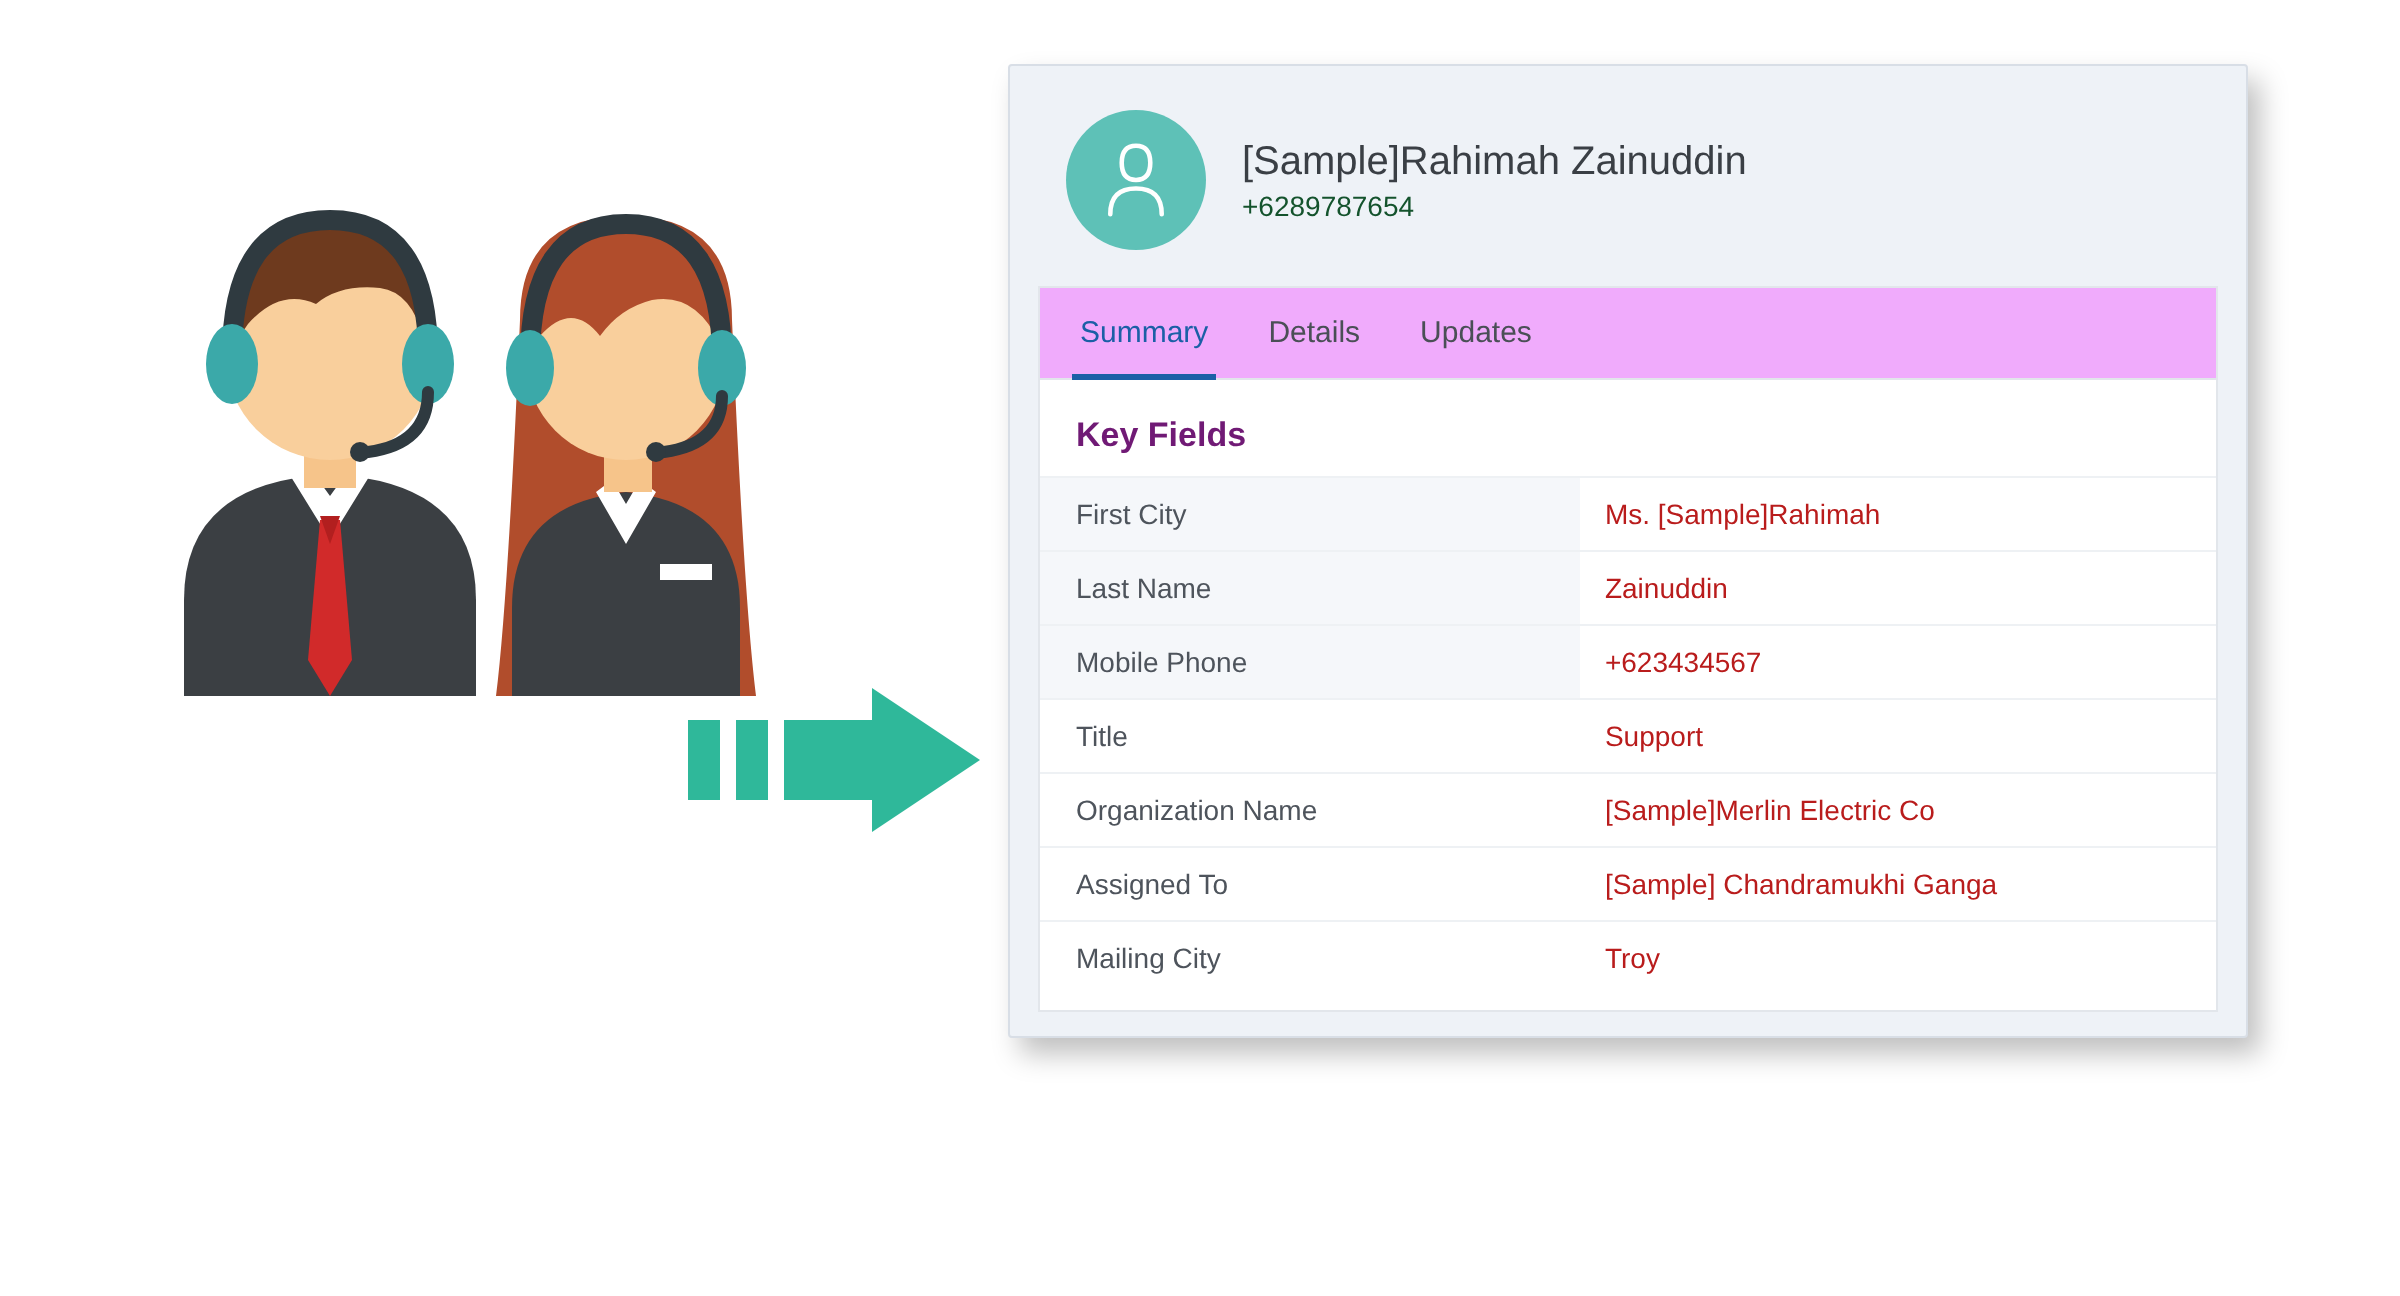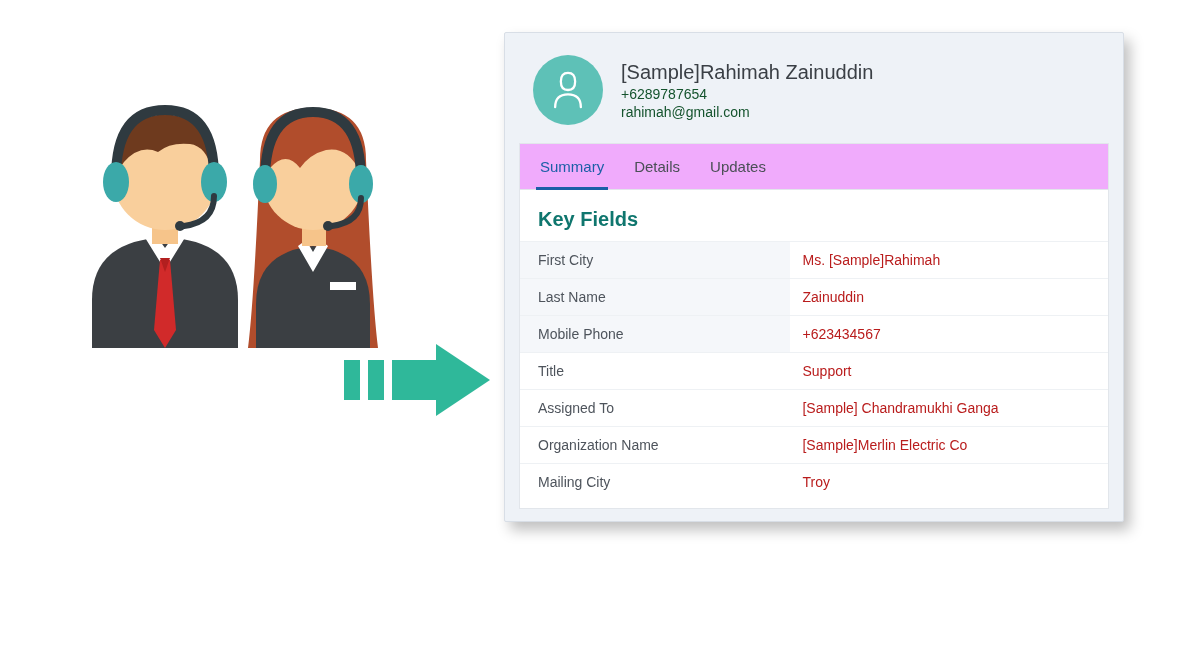--- a/index.html
+++ b/index.html
@@ -103,23 +103,23 @@
   }
 
   .section {
     background: #fff;
     border: 1px solid #e2e6eb;
     border-top: none;
     margin: 0 14px;
     padding: 14px 0 8px 0;
   }
   .section-title {
-    font-size: 20px;
+    font-size: 17px;
     font-weight: 600;
-    color: #0f766e;
+    color: #701a75;
     padding: 4px 18px 10px 18px;
   }
   .kv {
     display: flex;
     font-size: 14px;
     color: #4e545c;
     border-top: 1px solid #eef1f4;
   }
   .kv:first-of-type { border-top: 1px solid #eef1f4; }
   .kv .k {
@@ -204,21 +204,20 @@
     <div class="card-head">
       <div class="avatar-circle">
         <svg viewBox="0 0 24 28">
           <path d="M12 2 Q17 2 17 8 Q17 14 12 14 Q7 14 7 8 Q7 2 12 2 Z
                    M3 26 Q3 17 12 17 Q21 17 21 26" fill="none" stroke="#ffffff" stroke-width="1.6" stroke-linecap="round"></path>
         </svg>
       </div>
       <div class="head-text">
         <div class="name">[Sample]Rahimah Zainuddin</div>
         <div class="phone">+6289787654</div>
-        <div class="email">rahimah@gmail.com</div>
       </div>
     </div>
 
     <div class="tabs">
       <div class="tab active">Summary</div>
       <div class="tab">Details</div>
       <div class="tab">Updates</div>
     </div>
 
     <div class="section">
@@ -234,28 +233,28 @@
       </div>
       <div class="kv shade">
         <div class="k">Mobile Phone</div>
         <div class="v">+623434567</div>
       </div>
       <div class="kv">
         <div class="k">Title</div>
         <div class="v">Support</div>
       </div>
       <div class="kv">
+        <div class="k">Organization Name</div>
+        <div class="v">[Sample]Merlin Electric Co</div>
+      </div>
+      <div class="kv">
         <div class="k">Assigned To</div>
         <div class="v">[Sample] Chandramukhi Ganga</div>
       </div>
       <div class="kv">
-        <div class="k">Organization Name</div>
-        <div class="v">[Sample]Merlin Electric Co</div>
-      </div>
-      <div class="kv">
         <div class="k">Mailing City</div>
         <div class="v">Troy</div>
       </div>
     </div>
 
   </div>
 
 </div>
 
 </body></html>

